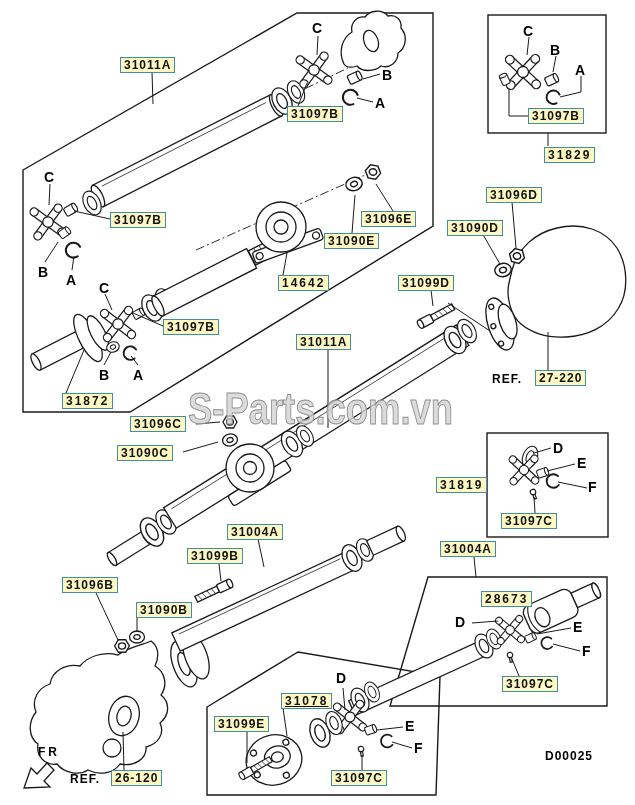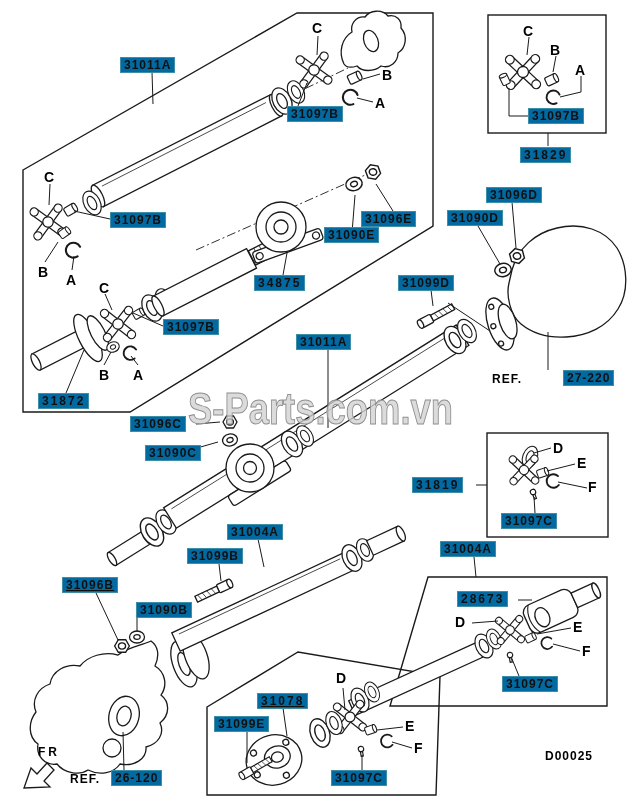--- a/index.html
+++ b/index.html
@@ -8,24 +8,24 @@
   svg{position:absolute;left:0;top:0;}
   .box{fill:none;stroke:#1a1a1a;stroke-width:1.4;}
   .pp{fill:#ffffff;stroke:#1a1a1a;stroke-width:1.3;}
   .ln{fill:none;stroke:#1a1a1a;stroke-width:1.1;}
   .thin{stroke:#1a1a1a;stroke-width:0.7;}
   .ld{fill:none;stroke:#1a1a1a;stroke-width:1;}
   .dash{fill:none;stroke:#1a1a1a;stroke-width:0.9;stroke-dasharray:9 3 2 3;}
   .snapline{fill:none;stroke:#1a1a1a;stroke-width:2.1;stroke-linecap:round;}
   .wm{font:bold 44px "Liberation Sans",sans-serif;fill:#d2d2d2;fill-opacity:0.8;
       stroke:#8f8f8f;stroke-width:1;}
-  .plbl{position:absolute;box-sizing:border-box;border:1px solid #3e8ea8;background:#0369a1;
+  .plbl{position:absolute;box-sizing:border-box;border:1px solid #3e8ea8;background:#fef9c3;
         color:#101010;font:bold 12px/14px "Liberation Sans",sans-serif;padding:0 3px;
         letter-spacing:1px;white-space:nowrap;cursor:pointer;}
-  .wide{letter-spacing:2px;}
+  .wide{letter-spacing:2px;margin-left:24px;}
   .ltr{position:absolute;color:#000;font:600 14px/16px "Liberation Sans",sans-serif;}
   .txt{position:absolute;color:#000;font:bold 12px/15px "Liberation Sans",sans-serif;letter-spacing:1px;}
 </style>
 </head>
 <body>
 
 <div class="stage">
 
 <svg width="635" height="805" viewBox="0 0 635 805">
   <defs>
@@ -329,47 +329,47 @@
 
   <path d="M24,788 L31,768 L37,774 L47,763 L54,770 L44,781 L50,787 Z" class="pp"></path>
 
   <text x="188" y="424" textLength="265" lengthAdjust="spacingAndGlyphs" class="wm">S-Parts.com.vn</text>
 </svg>
 
 <div class="plbl" style="left:120px;top:57px;">31011A</div>
 <div class="plbl" style="left:287px;top:106px;">31097B</div>
 <div class="plbl" style="left:110px;top:212px;">31097B</div>
 <div class="plbl" style="left:163px;top:319px;">31097B</div>
-<div class="plbl wide" style="left:254px;top:275px;">34875</div>
-<div class="plbl" style="left:324px;top:227px;">31090E</div>
+<div class="plbl wide" style="left:254px;top:275px;">14642</div>
+<div class="plbl" style="left:324px;top:233px;">31090E</div>
 <div class="plbl" style="left:361px;top:211px;">31096E</div>
 <div class="plbl wide" style="left:38px;top:393px;">31872</div>
 <div class="plbl" style="left:130px;top:416px;">31096C</div>
-<div class="plbl" style="left:117px;top:445px;margin-left:28px;">31090C</div>
+<div class="plbl" style="left:117px;top:445px;">31090C</div>
 <div class="plbl" style="left:528px;top:108px;">31097B</div>
 <div class="plbl wide" style="left:520px;top:147px;">31829</div>
 <div class="plbl" style="left:486px;top:187px;">31096D</div>
-<div class="plbl" style="left:447px;top:210px;">31090D</div>
+<div class="plbl" style="left:447px;top:220px;">31090D</div>
 <div class="plbl" style="left:398px;top:275px;">31099D</div>
 <div class="plbl" style="left:296px;top:334px;">31011A</div>
 <div class="plbl" style="left:227px;top:524px;">31004A</div>
 <div class="plbl" style="left:187px;top:548px;">31099B</div>
-<div class="plbl" style="left:62px;top:577px;text-decoration:underline;">31096B</div>
+<div class="plbl" style="left:62px;top:577px;">31096B</div>
 <div class="plbl" style="left:104px;top:602px;margin-left:32px;">31090B</div>
 <div class="plbl wide" style="left:412px;top:477px;">31819</div>
 <div class="plbl" style="left:501px;top:513px;">31097C</div>
 <div class="plbl" style="left:440px;top:541px;">31004A</div>
 <div class="plbl wide" style="left:457px;top:591px;">28673</div>
 <div class="plbl" style="left:502px;top:676px;">31097C</div>
 <div class="plbl wide" style="left:257px;top:693px;text-decoration:underline;">31078</div>
 <div class="plbl" style="left:214px;top:716px;">31099E</div>
 <div class="plbl" style="left:331px;top:770px;">31097C</div>
 
 <div class="txt" style="left:492px;top:372px;">REF.</div>
-<div class="plbl" style="left:535px;top:370px;margin-left:28px;">27-220</div>
+<div class="plbl" style="left:535px;top:370px;">27-220</div>
 <div class="txt" style="left:70px;top:772px;">REF.</div>
 <div class="plbl" style="left:111px;top:770px;">26-120</div>
 
 <div class="ltr" style="left:312px;top:20px;">C</div>
 <div class="ltr" style="left:382px;top:67px;">B</div>
 <div class="ltr" style="left:375px;top:95px;">A</div>
 <div class="ltr" style="left:44px;top:169px;">C</div>
 <div class="ltr" style="left:38px;top:264px;">B</div>
 <div class="ltr" style="left:66px;top:272px;">A</div>
 <div class="ltr" style="left:99px;top:280px;">C</div>

